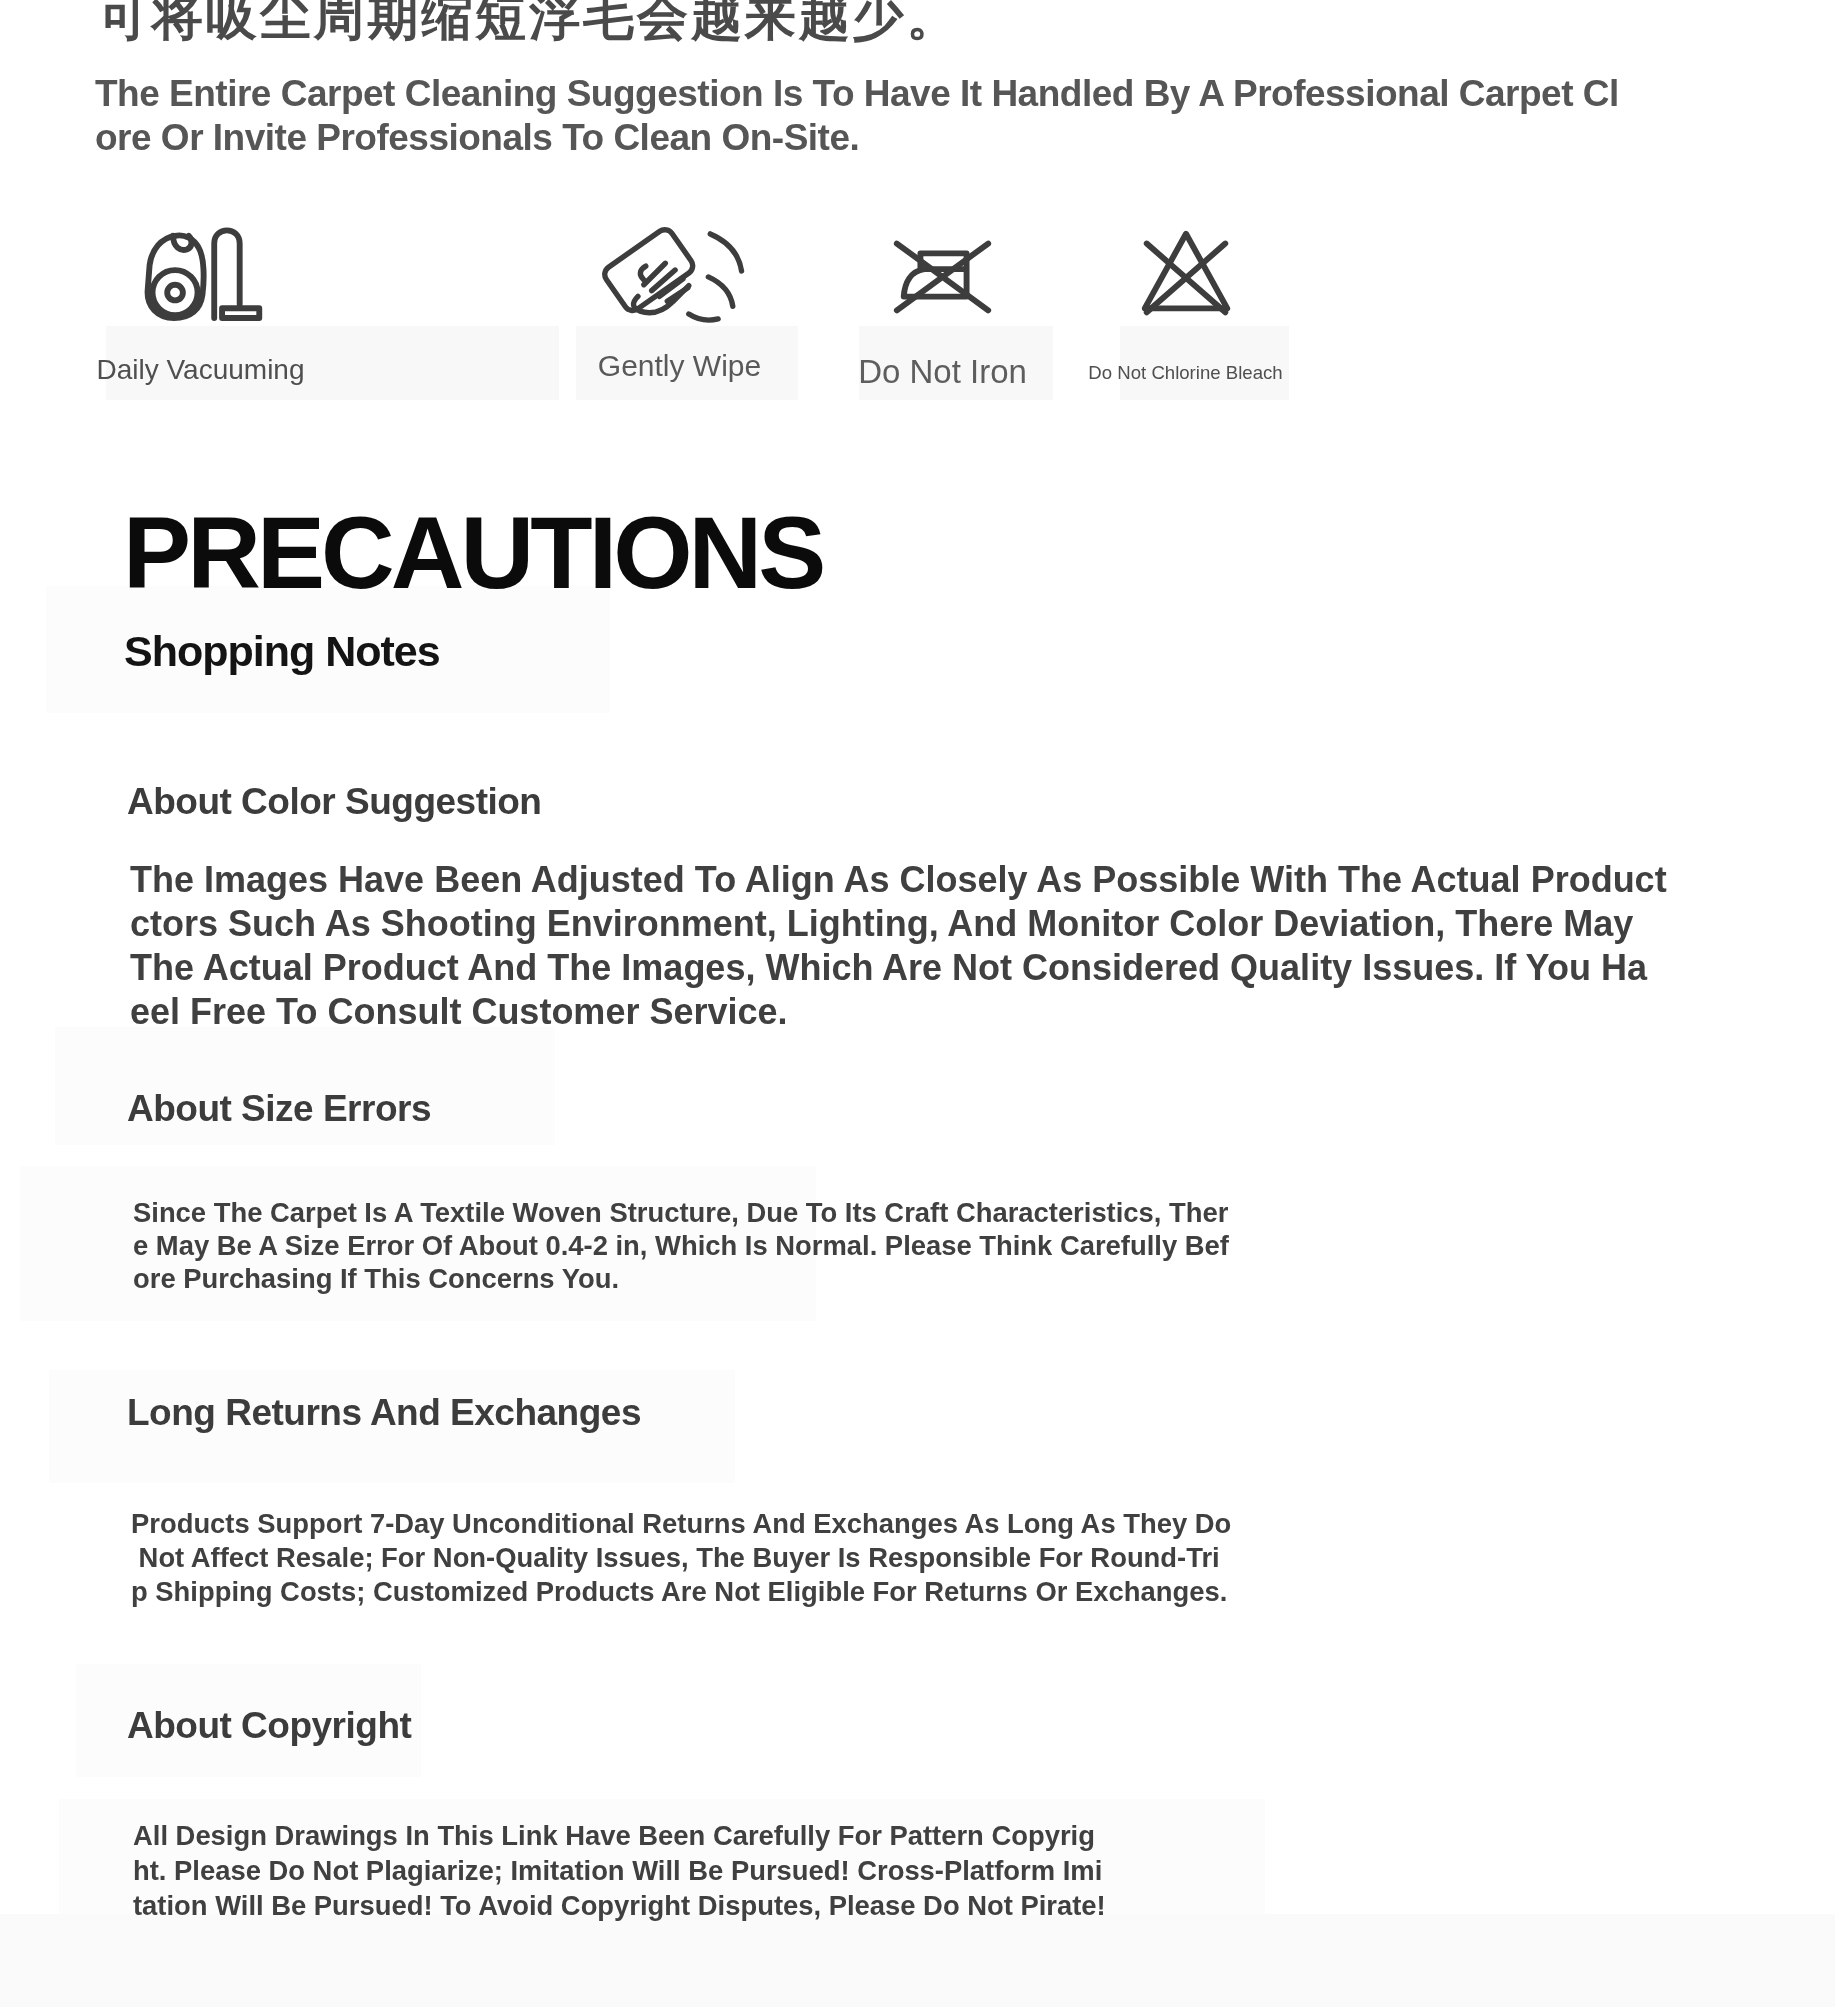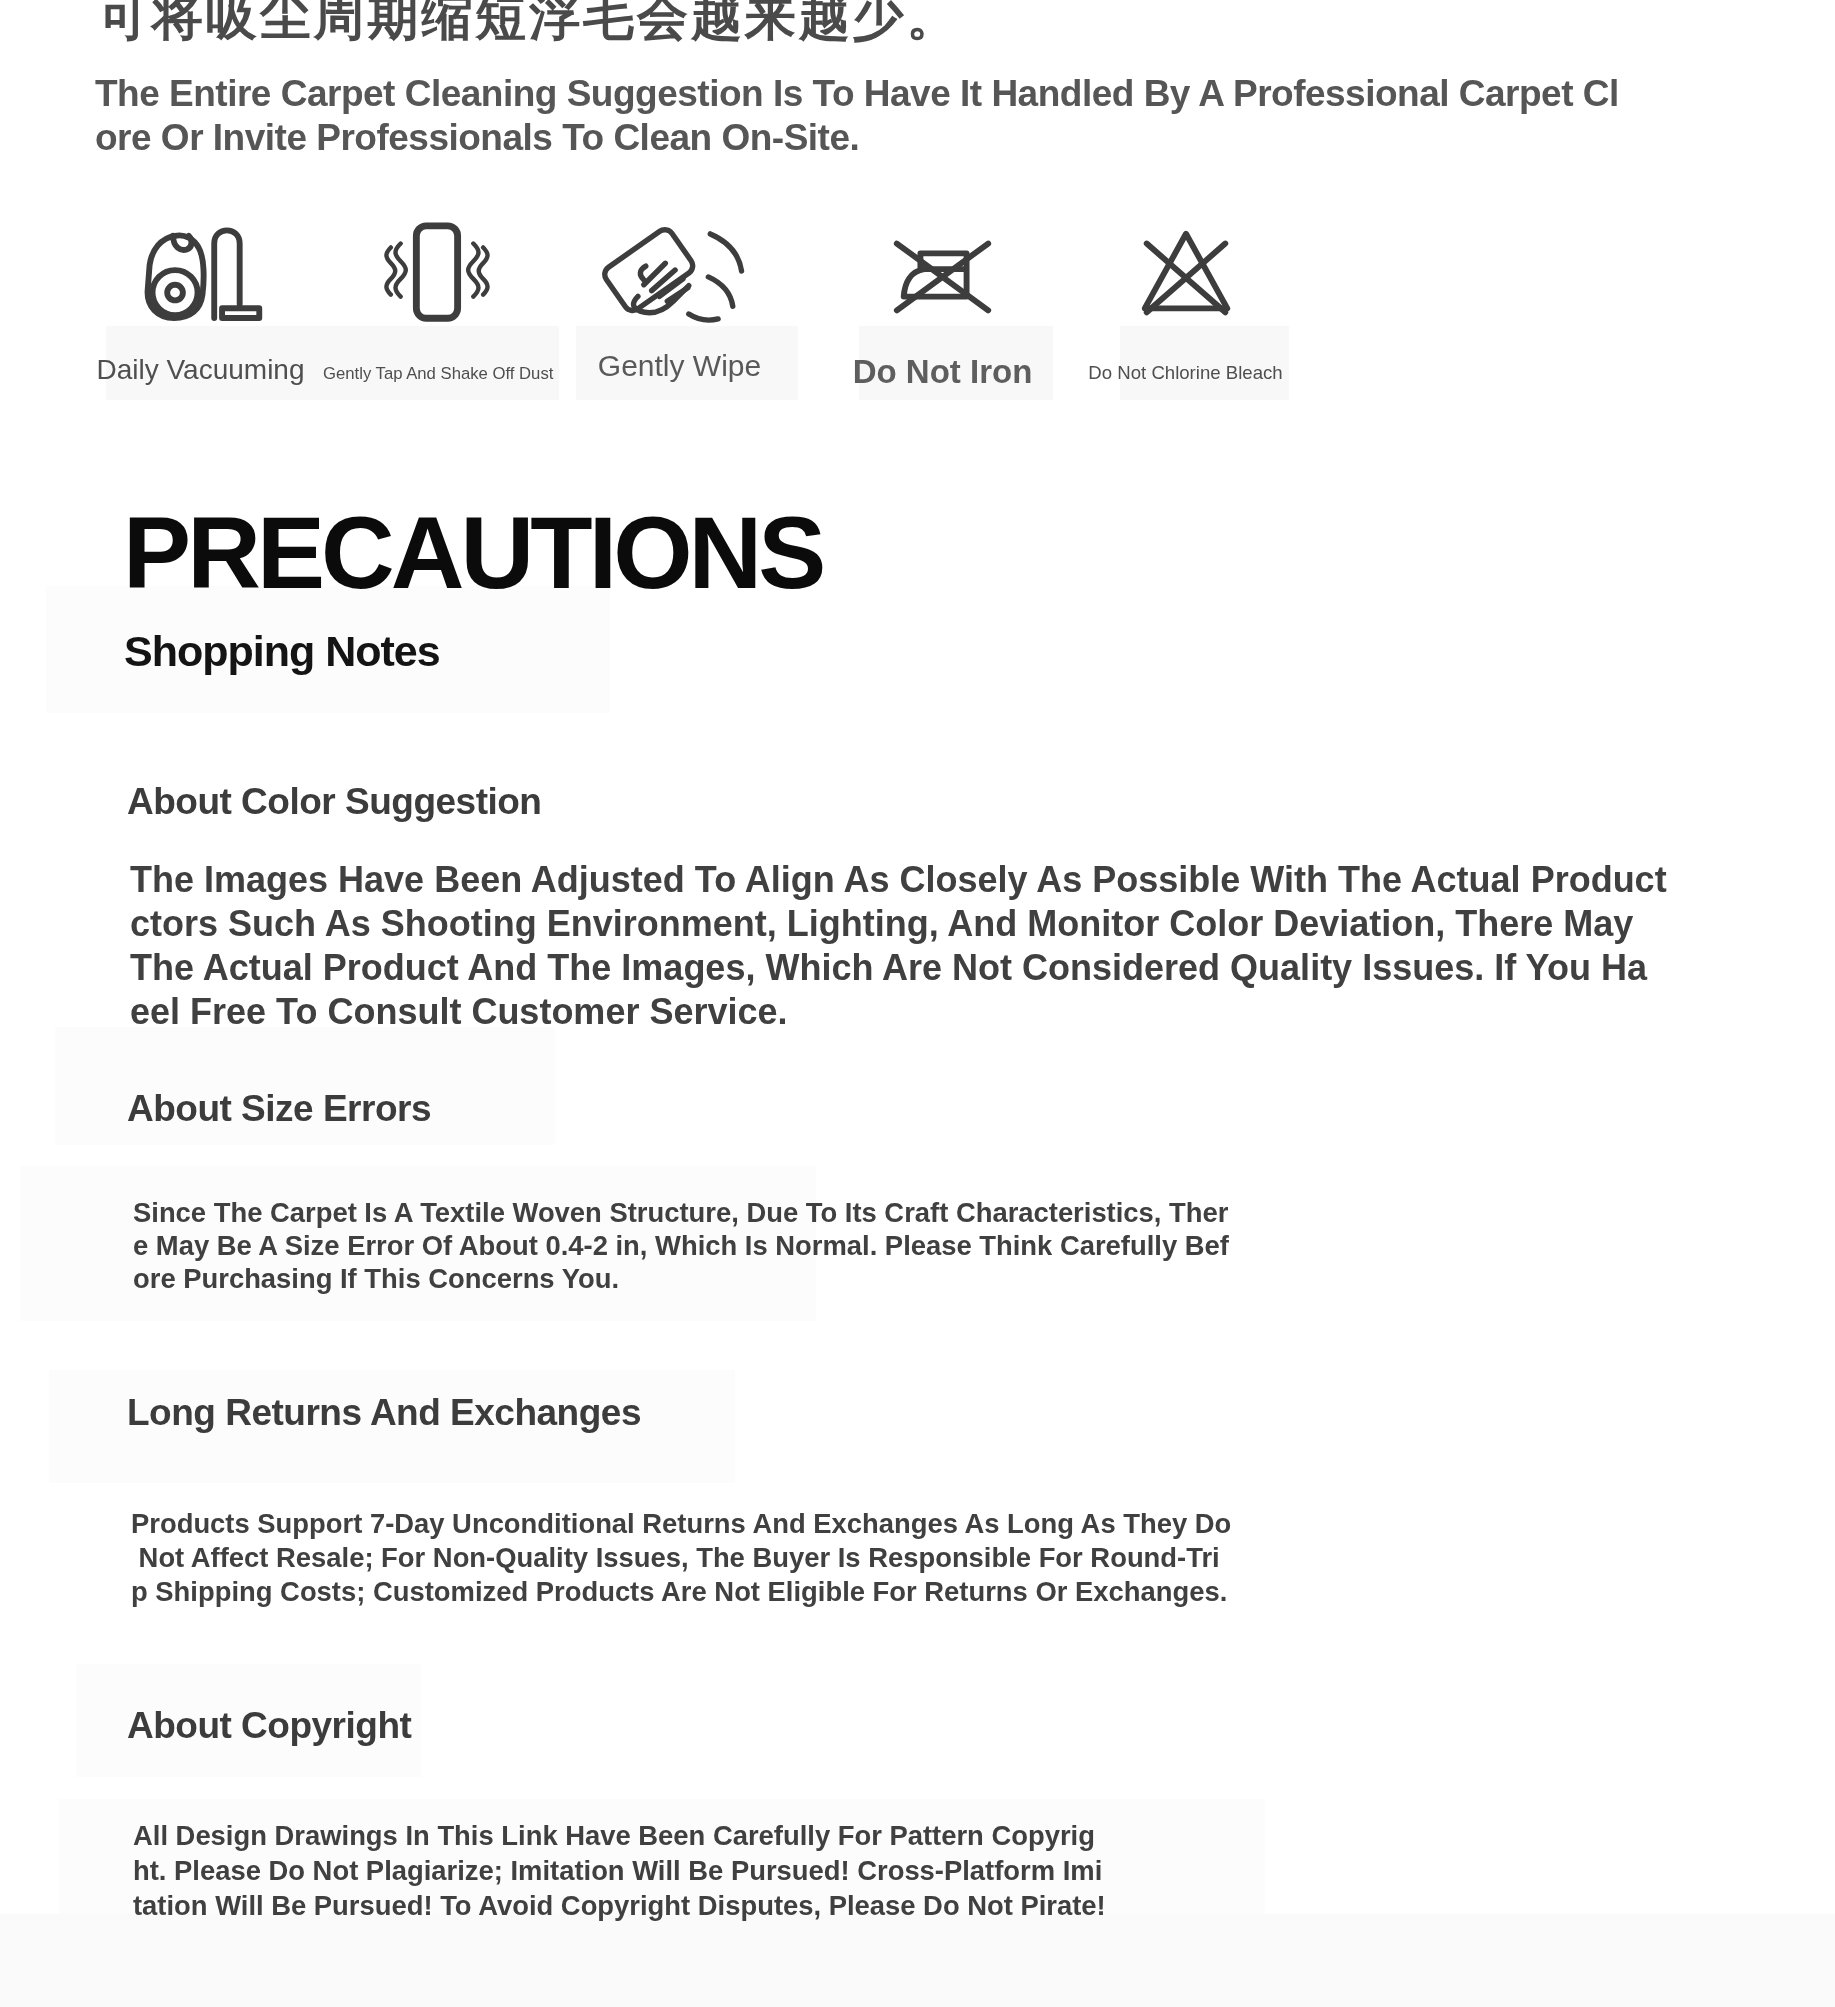--- a/index.html
+++ b/index.html
@@ -33,21 +33,21 @@
   .cell svg{display:block;margin:0 auto;}
   .cell .lbl{display:block;color:#4f4f4f;white-space:nowrap;}
   .c1{left:78px;width:245px;}
   .c2{left:323px;width:225px;}
   .c3{left:557px;width:245px;}
   .c4{left:820px;width:245px;}
   .c5{left:1063px;width:245px;}
   .c1 .lbl{font-size:28px;margin-top:24.5px;}
   .c2 .lbl{font-size:16.7px;margin-top:35px;}
   .c3 .lbl{font-size:30px;margin-top:19.6px;color:#595959;}
-  .c4 .lbl{font-size:33px;margin-top:23.5px;font-weight:700;color:#5e5e5e;}
+  .c4 .lbl{font-size:33px;margin-top:23.5px;font-weight:400;color:#5e5e5e;}
   .c5 .lbl{font-size:18.6px;margin-top:33px;}
   .ic{stroke:#3d3d3d;fill:none;stroke-linecap:round;stroke-linejoin:round;}
   
   .big-title{
     left:123px;top:502px;z-index:1;
     font-size:102px;font-weight:900;color:#0b0b0b;
     letter-spacing:-3.9px;line-height:1;white-space:nowrap;
   }
   .subtitle{
     left:124px;top:627px;z-index:1;
@@ -104,32 +104,20 @@
         <circle cx="46" cy="76" r="23"></circle>
         <circle cx="46" cy="76" r="8"></circle>
         <path d="M44,18 C44,30 52,34 58,32 C64,30 64,22 60,18"></path>
         <path d="M86,102 L86,26 C86,8 112,8 112,26 L112,88"></path>
         <path d="M94,102 L132,102 L132,92 L94,92 Z"></path>
       </g>
     </svg>
     <span class="lbl">Daily Vacuuming</span>
   </div>
 
-  <div class="cell c2">
-    <svg width="118" height="111" viewBox="0 0 120 113">
-      <g class="ic">
-        <rect x="40" y="8" width="42" height="94" rx="10" stroke-width="7"></rect>
-        <path stroke-width="4.5" d="M24,26 c-7,7 -7,11 0,18 c7,7 7,11 0,18 c-7,7 -7,11 0,18"></path>
-        <path stroke-width="4.5" d="M14,30 c-6,6 -6,10 0,16 c6,6 6,10 0,16 c-6,6 -6,10 0,16"></path>
-        <path stroke-width="4.5" d="M98,26 c7,7 7,11 0,18 c-7,7 -7,11 0,18 c7,7 7,11 0,18"></path>
-        <path stroke-width="4.5" d="M108,30 c6,6 6,10 0,16 c-6,6 -6,10 0,16 c6,6 6,10 0,16"></path>
-      </g>
-    </svg>
-    <span class="lbl">Gently Tap And Shake Off Dust</span>
-  </div>
 
   <div class="cell c3">
     <svg width="174" height="111" viewBox="0 0 178 113">
       <g class="ic" stroke-width="5.5">
         <rect x="16" y="27" width="82" height="52" rx="9" transform="rotate(-35 57 53)"></rect>
         <path d="M52,68 l22,-22 M60,74 l24,-21 M68,80 l24,-18 M76,85 l21,-14"></path>
         <path d="M46,80 q-10,10 2,15 q18,6 34,-10 l16,-16"></path>
         <path d="M52,63 q-8,-8 2,-14"></path>
         <path d="M120,16 q28,12 32,38"></path>
         <path d="M118,60 q22,10 25,30"></path>

